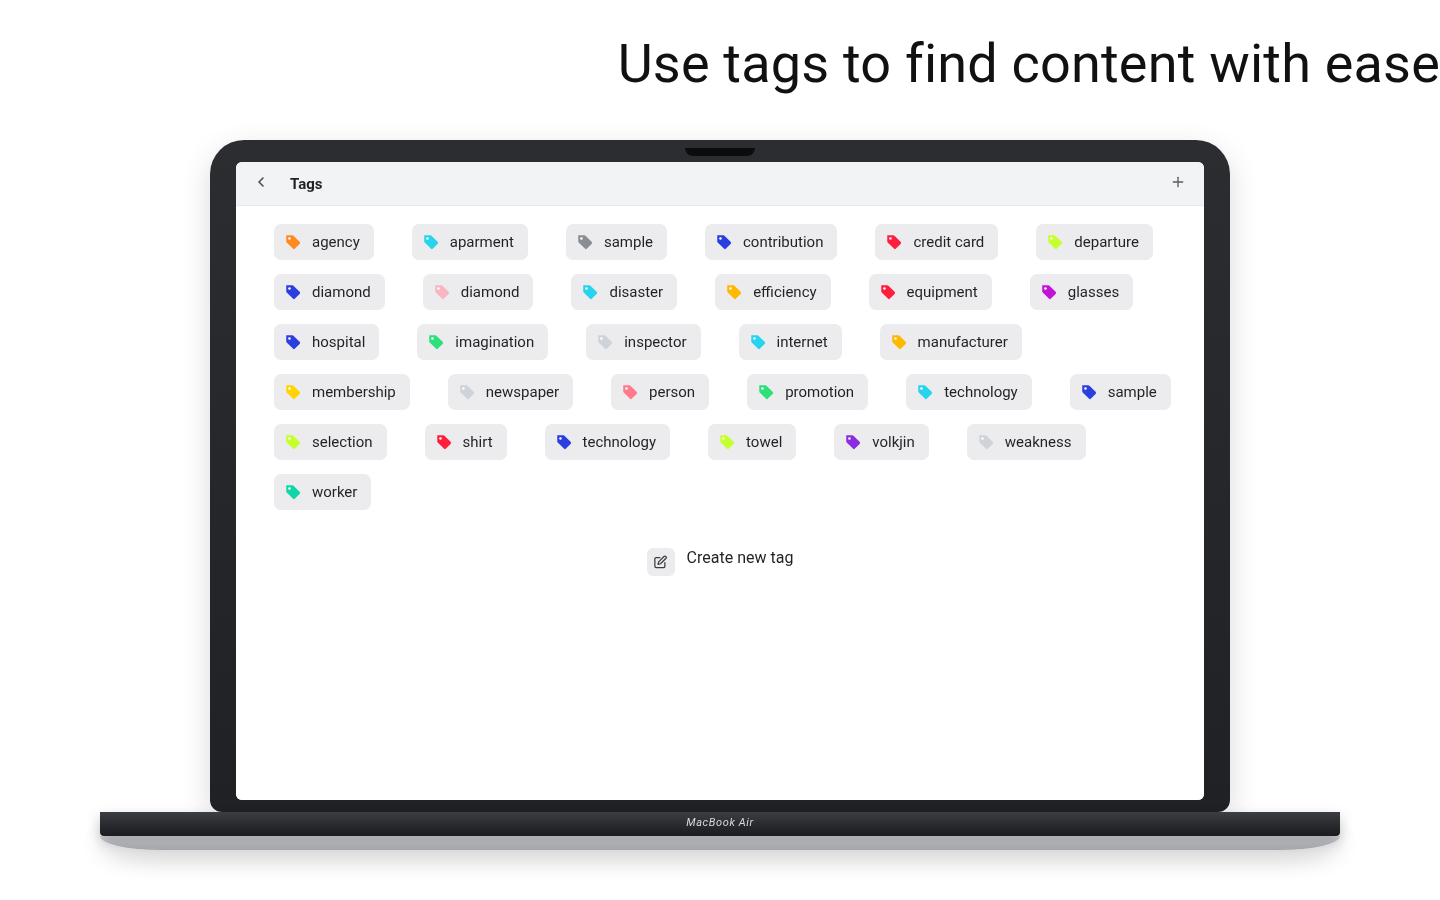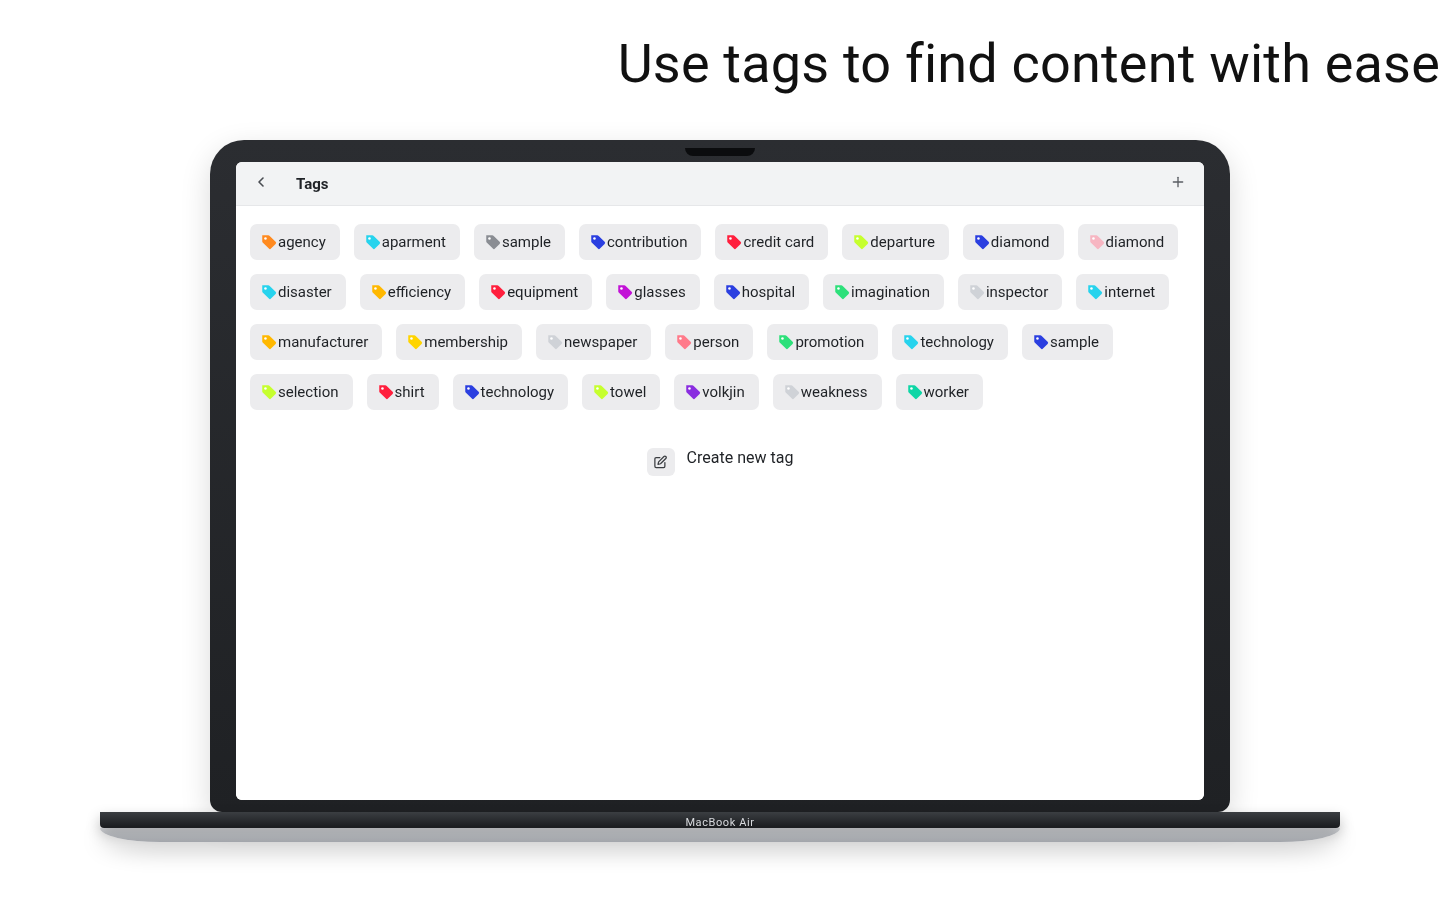--- a/index.html
+++ b/index.html
@@ -52,25 +52,26 @@
     overflow: hidden;
     display: flex;
     flex-direction: column;
   }
   .base-wrap {
     position: relative;
     width: 1240px;
     margin-left: -110px;
   }
   .hinge {
-    height: 16px;
+    height: 24px;
     background: linear-gradient(#3b3e42, #1c1e21 90%);
     border-radius: 0 0 4px 4px;
     position: relative;
     box-shadow: 0 6px 14px rgba(0,0,0,0.25);
+    font-style: italic;
   }
   .hinge-label {
     position: absolute;
     top: 4px;
     left: 50%;
     transform: translateX(-50%);
     color: #d8dade;
     font-size: 11px;
     letter-spacing: 0.6px;
   }
@@ -82,21 +83,21 @@
   }
 
   
   .app-header {
     height: 44px;
     background: #f2f3f4;
     border-bottom: 1px solid #e6e7e9;
     display: flex;
     align-items: center;
     padding: 0 14px;
-    gap: 24px;
+    gap: 18px;
   }
   .back-btn {
     width: 22px;
     height: 22px;
     display: flex;
     align-items: center;
     justify-content: center;
     color: #4a4d52;
     cursor: pointer;
     border-radius: 4px;
@@ -127,26 +128,28 @@
     background: #ffffff;
   }
   .tag-grid {
     display: flex;
     flex-wrap: wrap;
     gap: 14px 14px;
   }
   .tag-chip {
     display: inline-flex;
     align-items: center;
+    gap: 10px;
     background: #ececee;
     border-radius: 7px;
     padding: 9px 14px 9px 10px;
     cursor: pointer;
     font-size: 15px;
     color: #1f2226;
+    margin-left: 24px;
   }
   .tag-icon {
     width: 18px;
     height: 18px;
     display: inline-flex;
   }
   .tag-icon svg { width: 18px; height: 18px; display: block; }
 
   .create-row {
     margin-top: 38px;

